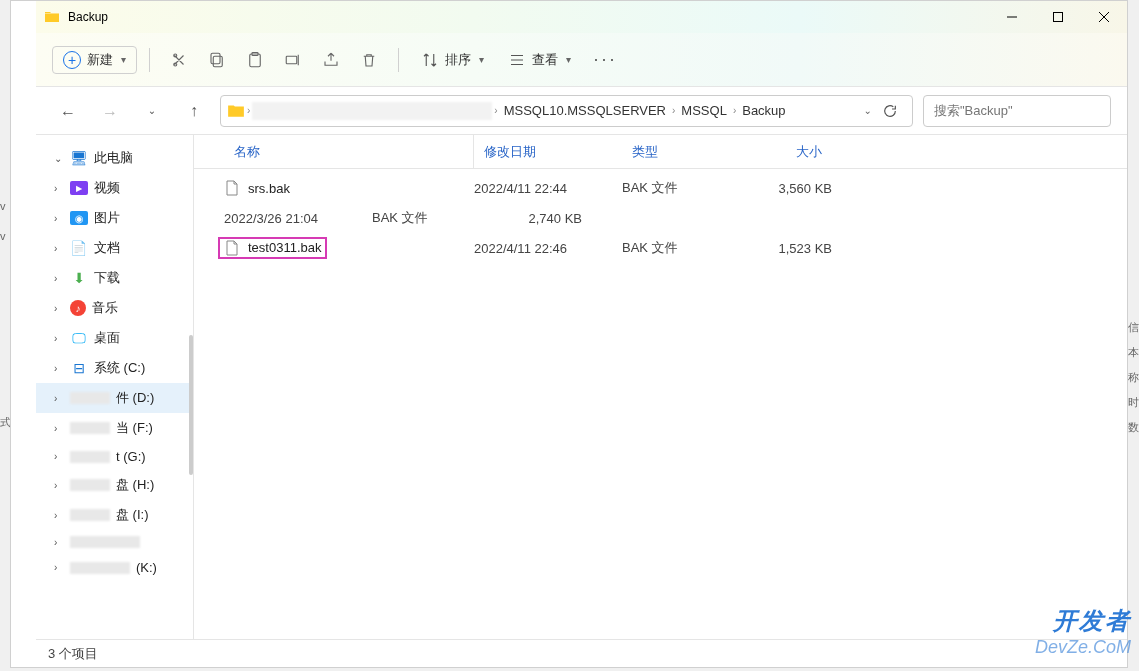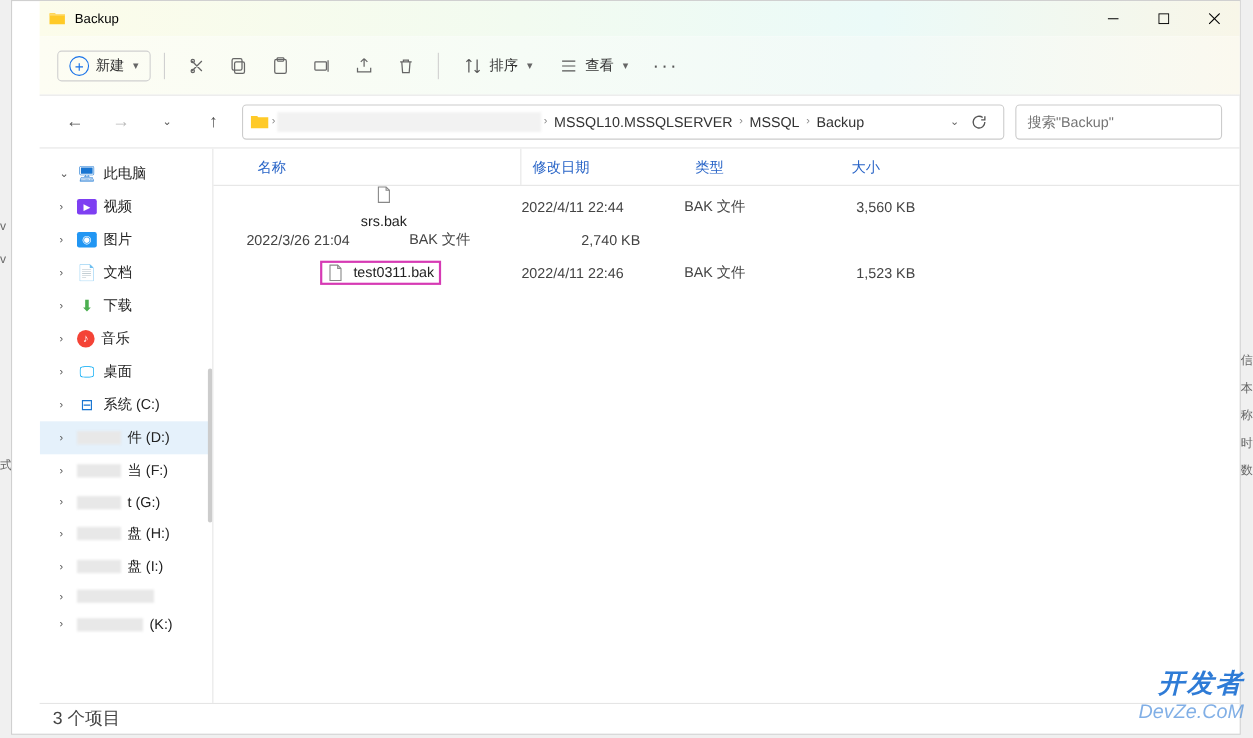--- a/index.html
+++ b/index.html
@@ -43,33 +43,33 @@
 .side-item .sico { width: 18px; height: 18px; display: flex; align-items: center; justify-content: center; font-size: 14px; }
 .side-item .obscure { width: 40px; height: 12px; background: #e8e8e8; filter: blur(1px); }
 
 .main { flex: 1; display: flex; flex-direction: column; }
 .col-headers { display: flex; height: 34px; align-items: center; border-bottom: 1px solid #e5e5e5; font-size: 13px; }
 .col-headers .col { color: #2864c7; padding: 0 10px; cursor: pointer; }
 .col-headers .spacer { width: 30px; }
 .col.name { width: 250px; border-right: 1px solid #e5e5e5; height: 100%; display: flex; align-items: center; }
 .col.date { width: 148px; }
 .col.type { width: 120px; }
-.col.size { width: 90px; text-align: center; }
+.col.size { width: 90px; text-align: right; }
 
 .file-list { flex: 1; padding-top: 4px; }
 .file-row { display: flex; align-items: center; height: 30px; font-size: 13px; color: #222; cursor: pointer; }
 .file-row .spacer { width: 30px; }
-.file-row .fname { width: 250px; display: flex; align-items: center; gap: 8px; flex-direction: column; }
+.file-row .fname { width: 250px; display: flex; align-items: center; gap: 8px; }
 .file-row .fdate { width: 148px; color: #444; }
 .file-row .ftype { width: 120px; color: #444; }
 .file-row .fsize { width: 90px; text-align: right; color: #444; }
 .file-ico { width: 16px; height: 16px; }
 .highlight-box { border: 2px solid #d63ab4; padding: 1px 4px; margin-left: -6px; }
 
-.statusbar { height: 28px; border-top: 1px solid #e5e5e5; display: flex; align-items: center; padding: 0 12px; font-size: 16px; color: #444; }
+.statusbar { height: 28px; border-top: 1px solid #e5e5e5; display: flex; align-items: center; padding: 0 12px; font-size: 13px; color: #444; }
 
 .watermark { position: absolute; right: 8px; bottom: 13px; text-align: right; pointer-events: none; }
 .watermark .wm1 { color: #2e7bd6; font-size: 24px; font-style: italic; font-weight: bold; letter-spacing: 2px; }
 .watermark .wm2 { color: #2e7bd6; font-size: 18px; font-style: italic; opacity: 0.6; }
 
 .side-text { position: absolute; font-size: 11px; color: #666; }
 .side-text.l1 { left: 0; top: 200px; }
 .side-text.l2 { left: 0; top: 230px; }
 .side-text.l3 { left: 0; top: 415px; }
 .side-text.r1 { right: 0; top: 320px; }

